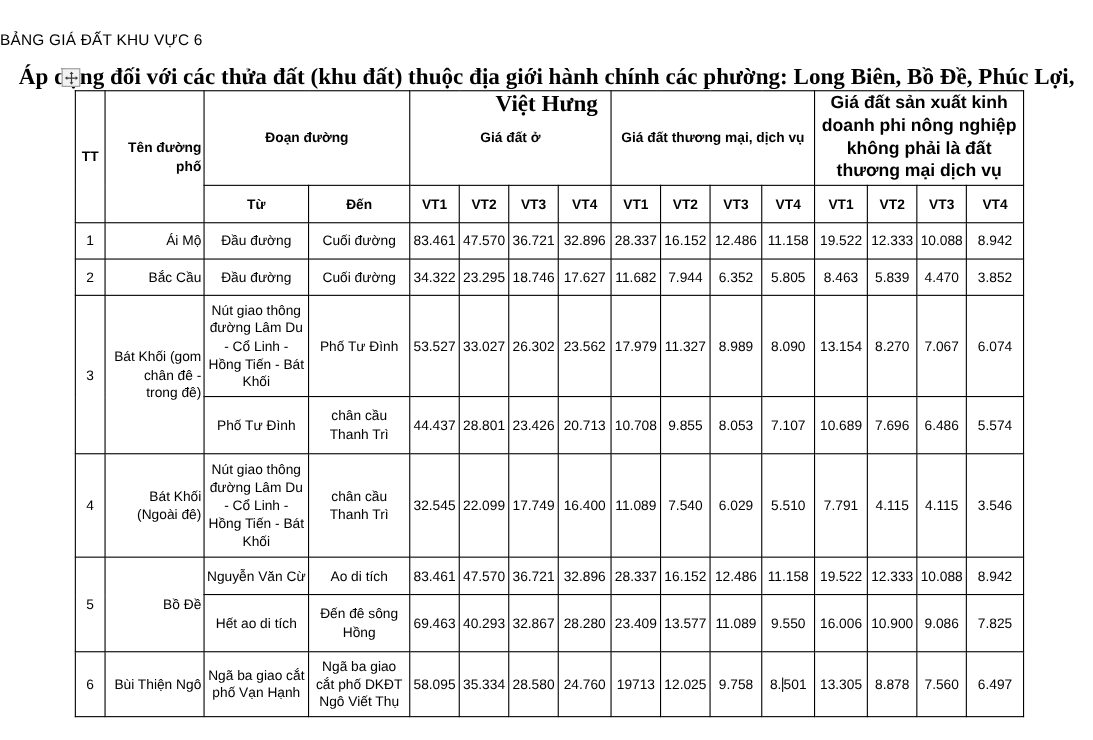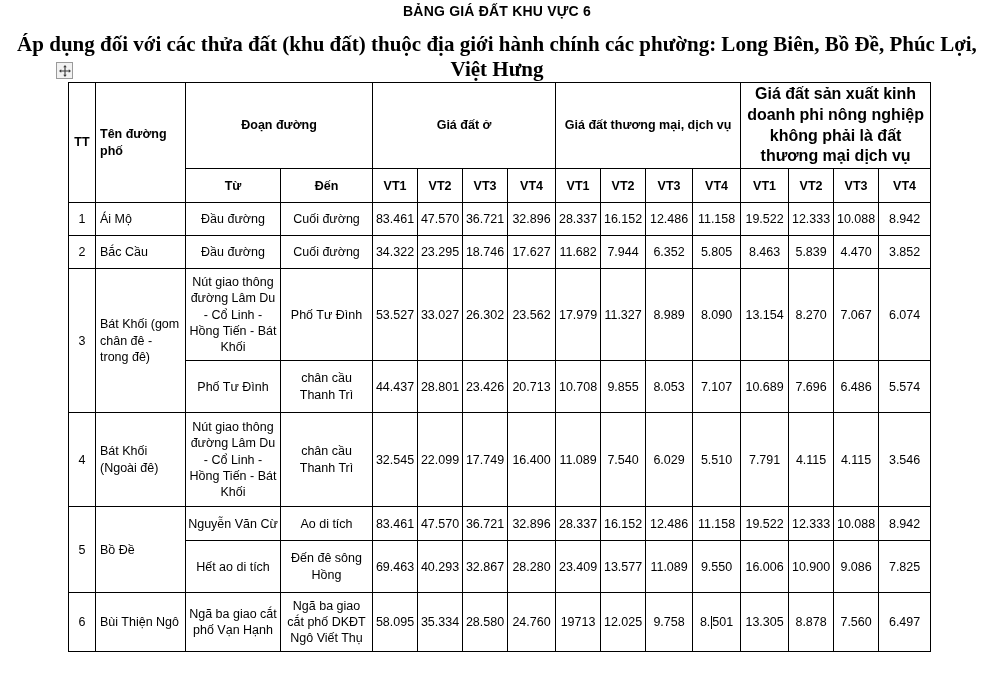--- a/index.html
+++ b/index.html
@@ -9,24 +9,24 @@
   }
   body {
     width: 994px;
     height: 673px;
     position: relative;
     font-family: "Liberation Sans", "DejaVu Sans", sans-serif;
     color: #000000;
     overflow: hidden;
   }
   .doc-title {
-    text-align: center;
-    margin: 3px 0 0 0;
+    text-align: left;
+    margin: 28px 0 0 0;
     font-size: 14px;
-    font-weight: bold;
+    font-weight: normal;
     letter-spacing: 0.2px;
   }
   .doc-subtitle {
     text-align: center;
     margin: 13px 0 0 0;
     font-size: 21px;
     font-weight: bold;
     font-family: Liberation Serif, serif;
   }
   .move-handle {
@@ -57,21 +57,21 @@
   .price-table th, .price-table td {
     border: 1px solid #000000;
     text-align: center;
     vertical-align: middle;
     padding: 2px 2px;
     overflow: hidden;
     line-height: 1.3;
     word-wrap: break-word;
   }
   .price-table th { font-weight: bold; }
-  .price-table .left { text-align: left; padding-left: 4px; margin-left: 24px; }
+  .price-table .left { text-align: right; padding-left: 4px; margin-left: 24px; }
   .price-table th.grp3 { font-size: 16px; line-height: 1.3; padding: 1px; }
   thead tr:nth-child(1) { height: 56px; }
   thead tr:nth-child(2) { height: 34px; margin-left: 20px; }
   tbody tr:nth-child(1) { height: 33px; }
   tbody tr:nth-child(2) { height: 33px; }
   tbody tr:nth-child(3) { height: 92px; }
   tbody tr:nth-child(4) { height: 52px; }
   tbody tr:nth-child(5) { height: 94px; }
   tbody tr:nth-child(6) { height: 34px; }
   tbody tr:nth-child(7) { height: 52px; padding-left: 46px; }

